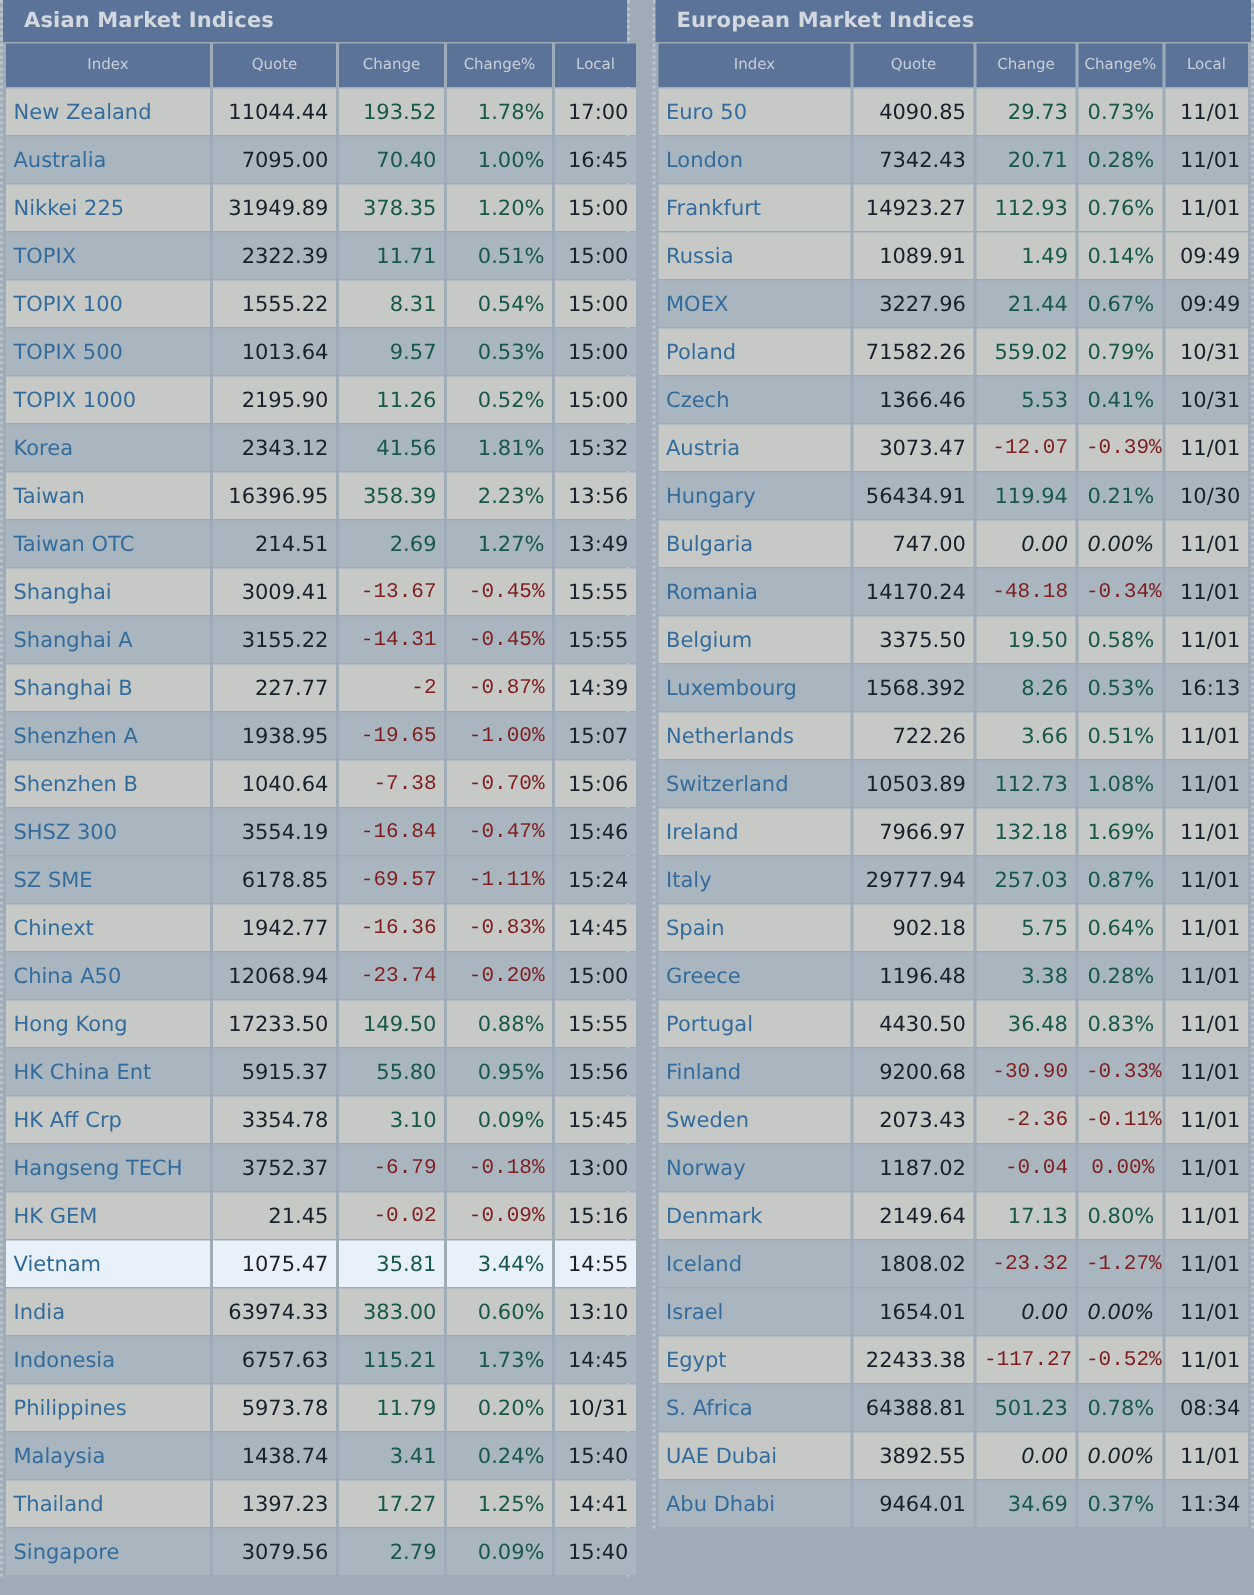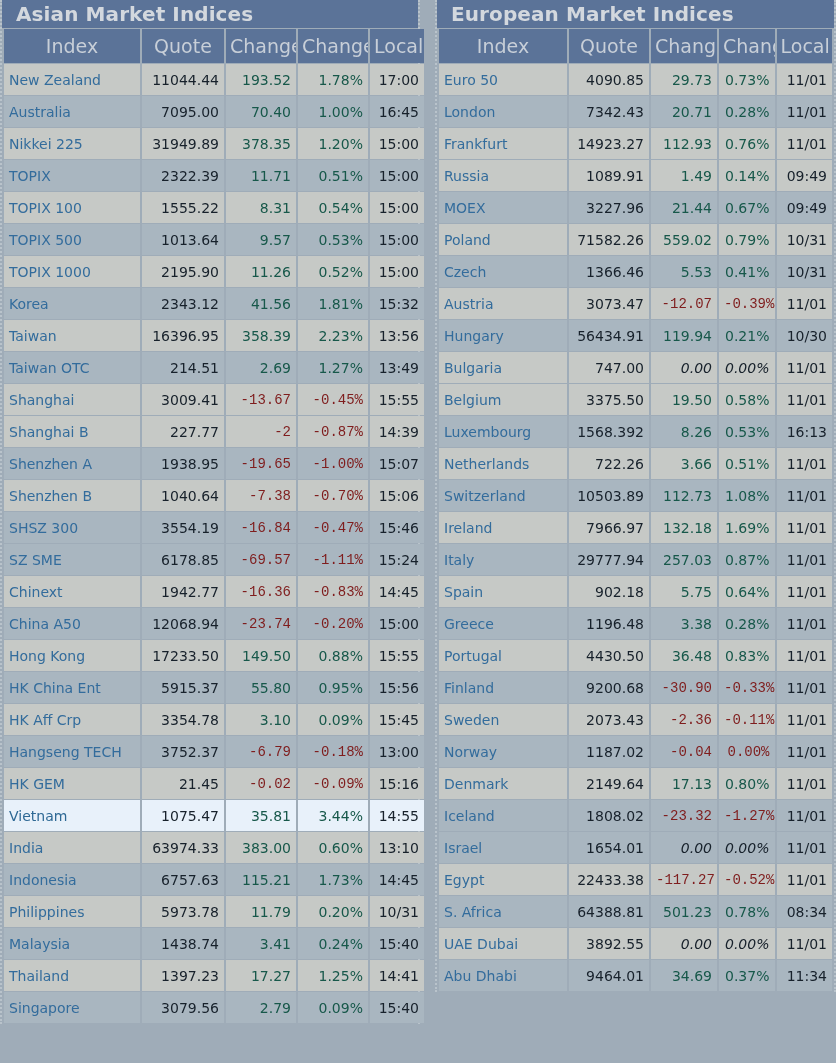--- a/index.html
+++ b/index.html
@@ -25,39 +25,39 @@
     border-left: 2px dotted #b9c3cb;
     border-right: 2px dotted #b9c3cb;
     background: #9facb8;
   }
   .panel-left  { width: 420px; }
   .panel-right { width: 401px; margin-left: 15px; }
 
   .panel-title {
     background: #5b7398;
     color: #d3d8de;
-    font-size: 20px;
+    font-size: 14px;
     font-weight: bold;
     padding: 7px 0 7px 14px;
     letter-spacing: 0.1px;
     line-height: 14px;
     height: 14px;
   }
 
   table.idx {
     border-collapse: separate;
     border-spacing: 2px 1px;
     width: 100%;
     table-layout: fixed;
     margin: 0;
   }
   table.idx th {
     background: #5b7398;
     color: #c8cfd8;
-    font-size: 19px;
+    font-size: 10px;
     font-weight: normal;
     text-align: center;
     padding: 6px 4px;
     height: 17px;
     white-space: nowrap;
     overflow: hidden;
   }
   table.idx td {
     font-size: 14px;
     padding: 7px 5px;
@@ -193,20 +193,27 @@
             <td class="c-pct up">1.27%</td>
             <td class="c-local">13:49</td>
           </tr>
           <tr class="r-odd">
             <td class="c-index">Shanghai</td>
             <td class="c-quote">3009.41</td>
             <td class="c-change down">-13.67</td>
             <td class="c-pct down">-0.45%</td>
             <td class="c-local">15:55</td>
           </tr>
+          <tr class="r-even">
+            <td class="c-index">Shanghai A</td>
+            <td class="c-quote">3155.22</td>
+            <td class="c-change down">-14.31</td>
+            <td class="c-pct down">-0.45%</td>
+            <td class="c-local">15:55</td>
+          </tr>
           <tr class="r-odd">
             <td class="c-index">Shanghai B</td>
             <td class="c-quote">227.77</td>
             <td class="c-change down">-2</td>
             <td class="c-pct down">-0.87%</td>
             <td class="c-local">14:39</td>
           </tr>
           <tr class="r-even">
             <td class="c-index">Shenzhen A</td>
             <td class="c-quote">1938.95</td>
@@ -420,20 +427,27 @@
             <td class="c-pct up">0.21%</td>
             <td class="c-local">10/30</td>
           </tr>
           <tr class="r-odd">
             <td class="c-index">Bulgaria</td>
             <td class="c-quote">747.00</td>
             <td class="c-change flat">0.00</td>
             <td class="c-pct flat">0.00%</td>
             <td class="c-local">11/01</td>
           </tr>
+          <tr class="r-even">
+            <td class="c-index">Romania</td>
+            <td class="c-quote">14170.24</td>
+            <td class="c-change down">-48.18</td>
+            <td class="c-pct down">-0.34%</td>
+            <td class="c-local">11/01</td>
+          </tr>
           <tr class="r-odd">
             <td class="c-index">Belgium</td>
             <td class="c-quote">3375.50</td>
             <td class="c-change up">19.50</td>
             <td class="c-pct up">0.58%</td>
             <td class="c-local">11/01</td>
           </tr>
           <tr class="r-even">
             <td class="c-index">Luxembourg</td>
             <td class="c-quote">1568.392</td>

